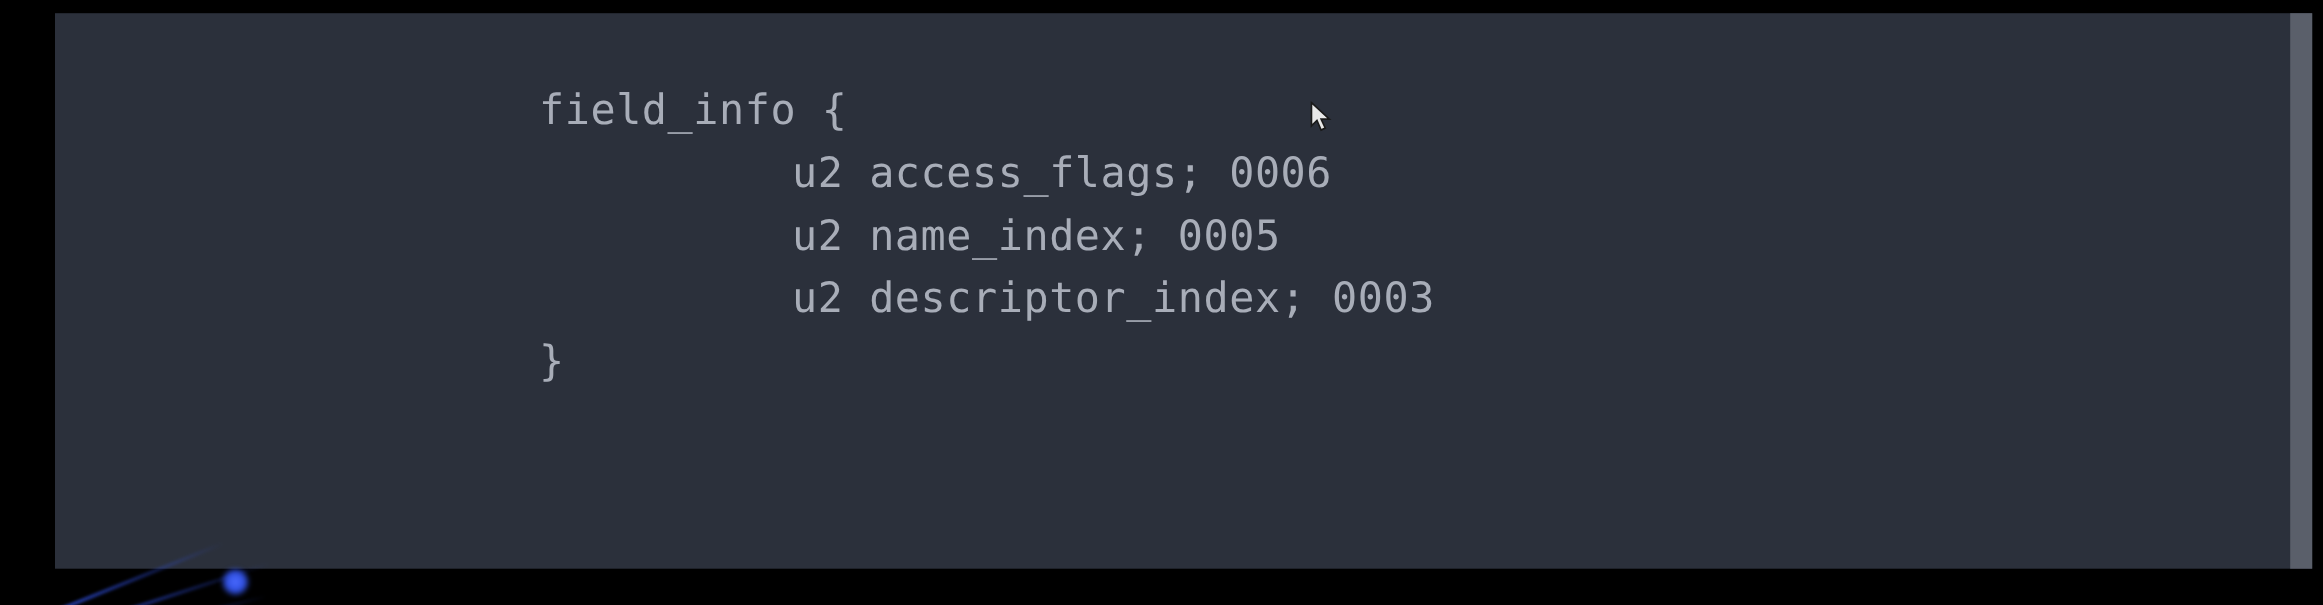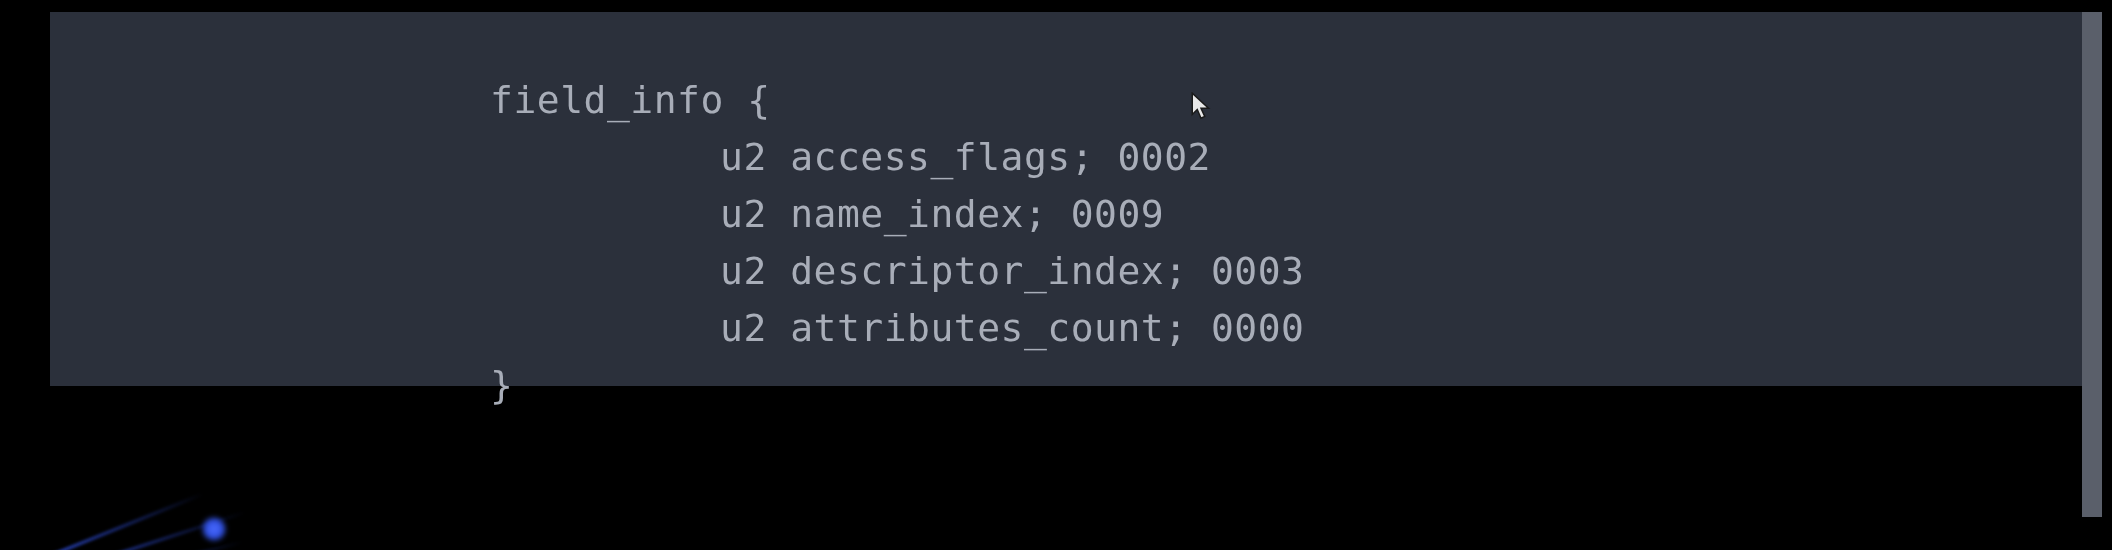--- a/index.html
+++ b/index.html
@@ -13,21 +13,21 @@
       background: #000000;
       font-family: 'Menlo', 'Monaco', 'Consolas', monospace;
       position: relative;
       overflow: hidden;
     }
     .editor-panel {
       position: absolute;
       top: 12px;
       left: 50px;
       right: 10px;
-      height: 374px;
+      height: 505px;
       background: #2b303b;
       padding: 60px 0 0 0;
     }
     .code-block {
       color: #a8adb8;
       font-size: 38px;
       line-height: 57px;
       font-weight: 400;
       letter-spacing: 0.5px;
     }
@@ -104,24 +104,23 @@
       height: 505px;
       background: #5a5f6a;
     }
   </style>
 </head>
 <body>
 
 <div class="editor-panel">
   <div class="code-block">
     <div class="line">field_info {</div>
-    <div class="line indent">u2 access_flags; 0002</div>
-    <div class="line indent">u2 name_index; 0009</div>
+    <div class="line indent">u2 access_flags; 0006</div>
+    <div class="line indent">u2 name_index; 0005</div>
     <div class="line indent">u2 descriptor_index; 0003</div>
-    <div class="line indent">u2 attributes_count; 0000</div>
     <div class="line">}</div>
   </div>
   <div class="cursor-arrow">
     <svg viewBox="0 0 16 24" xmlns="http://www.w3.org/2000/svg">
       <path d="M1 1 L1 18 L5 14 L8 21 L11 19.5 L8 13 L14 13 Z" fill="#e8e8e8" stroke="#1a1a1a" stroke-width="1.2"></path>
     </svg>
   </div>
 </div>
 
 <div class="scrollbar-track"></div>

